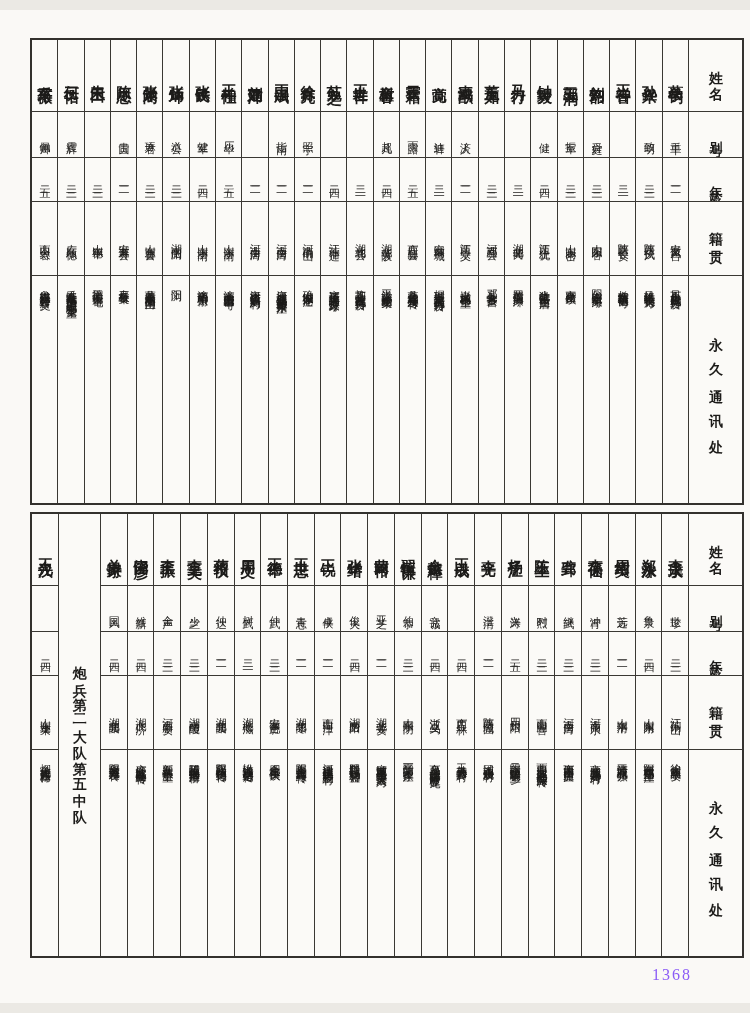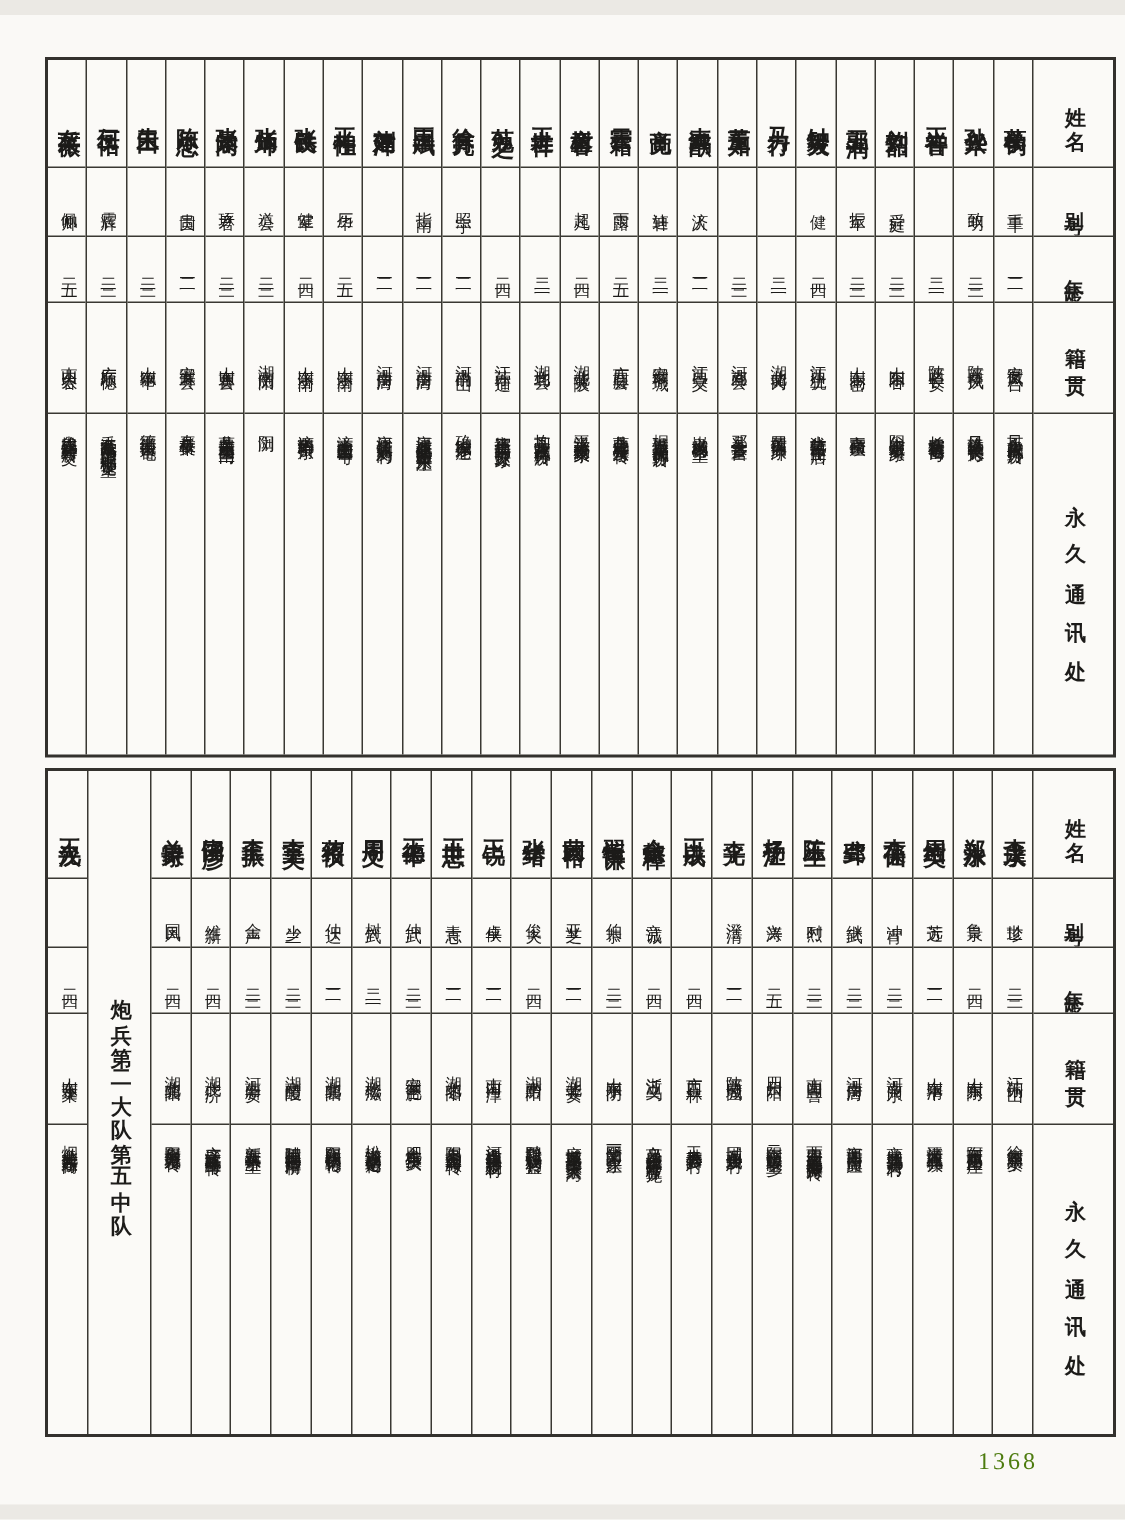--- a/index.html
+++ b/index.html
@@ -50,21 +50,21 @@
   .header .c-alias {font-size:13px;letter-spacing:4px;}
   .header .c-age   {font-size:13px;letter-spacing:4px;}
   .header .c-native{font-size:14px;letter-spacing:18px;}
   .header .c-addr  {font-size:14px;letter-spacing:26px;justify-content:center;padding-top:0;}
   .unit-label{
     writing-mode:vertical-rl;text-orientation:upright;
     font-size:14px;font-weight:700;letter-spacing:16px;
   }
   .page-number{
     position:absolute;top:966px;left:652px;
-    font-size:16px;letter-spacing:2px;color:#4d7c0f;
+    font-size:16px;letter-spacing:2px;color:#8b5cf6;
   }
 </style>
 </head>
 <body>
 
 <div class="page">
   <div class="scan-edge-top"></div>
   <div id="top-table" class="vtable">
       <div class="col header">
         <div class="cell c-name">姓名</div>

